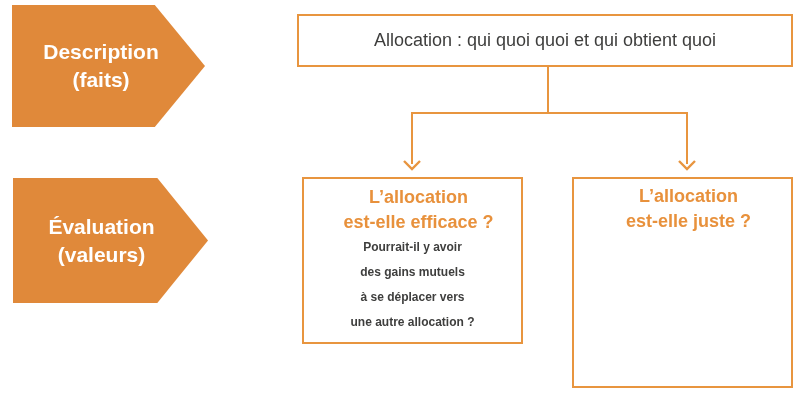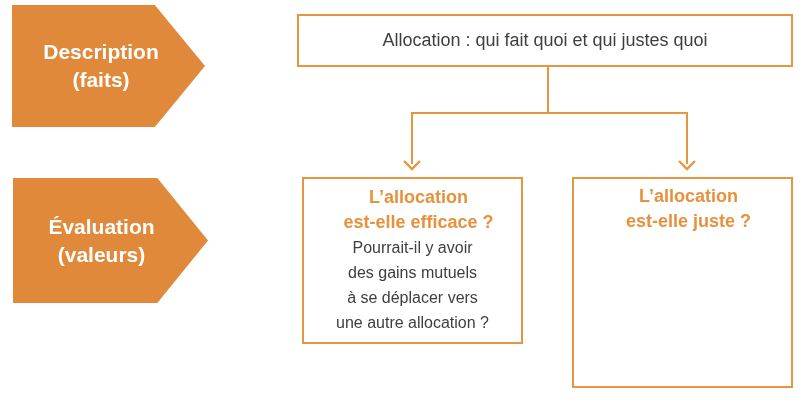--- a/index.html
+++ b/index.html
@@ -80,23 +80,24 @@
   .leaf-heading {
     color: #E8913C;
     font-weight: bold;
     font-size: 18px;
     line-height: 25px;
     white-space: pre-line;
     padding-left: 12px;
   }
   .leaf-body {
     color: #3E3E3D;
-    font-size: 16px;
+    font-size: 12px;
     line-height: 25px;
     white-space: pre-line;
+    font-weight: bold;
   }
 
   
   .cline {
     position: absolute;
     background: #E8953F;
   }
   .root-stem   { left: 547px; top: 66px;  width: 2px;   height: 47px; }
   .h-line      { left: 411px; top: 112px; width: 277px; height: 2px;  }
   .left-stem   { left: 411px; top: 112px; width: 2px;   height: 52px; }
@@ -117,21 +118,21 @@
     <div class="label">Description
 (faits)</div>
   </div>
 
   <div class="row-arrow arrow-evaluation">
     <div class="label">Évaluation
 (valeurs)</div>
   </div>
 
   <div class="box root-box">
-    <div class="root-text">Allocation : qui fait quoi et qui justes quoi</div>
+    <div class="root-text">Allocation : qui quoi quoi et qui obtient quoi</div>
   </div>
 
   <div class="cline root-stem"></div>
   <div class="cline h-line"></div>
   <div class="cline left-stem"></div>
   <div class="cline right-stem"></div>
 
   <svg class="chevron chevron-left" viewBox="0 0 20 12">
     <polyline points="2,2 10,10 18,2" fill="none" stroke="#E8953F" stroke-width="2.4"></polyline>
   </svg>

